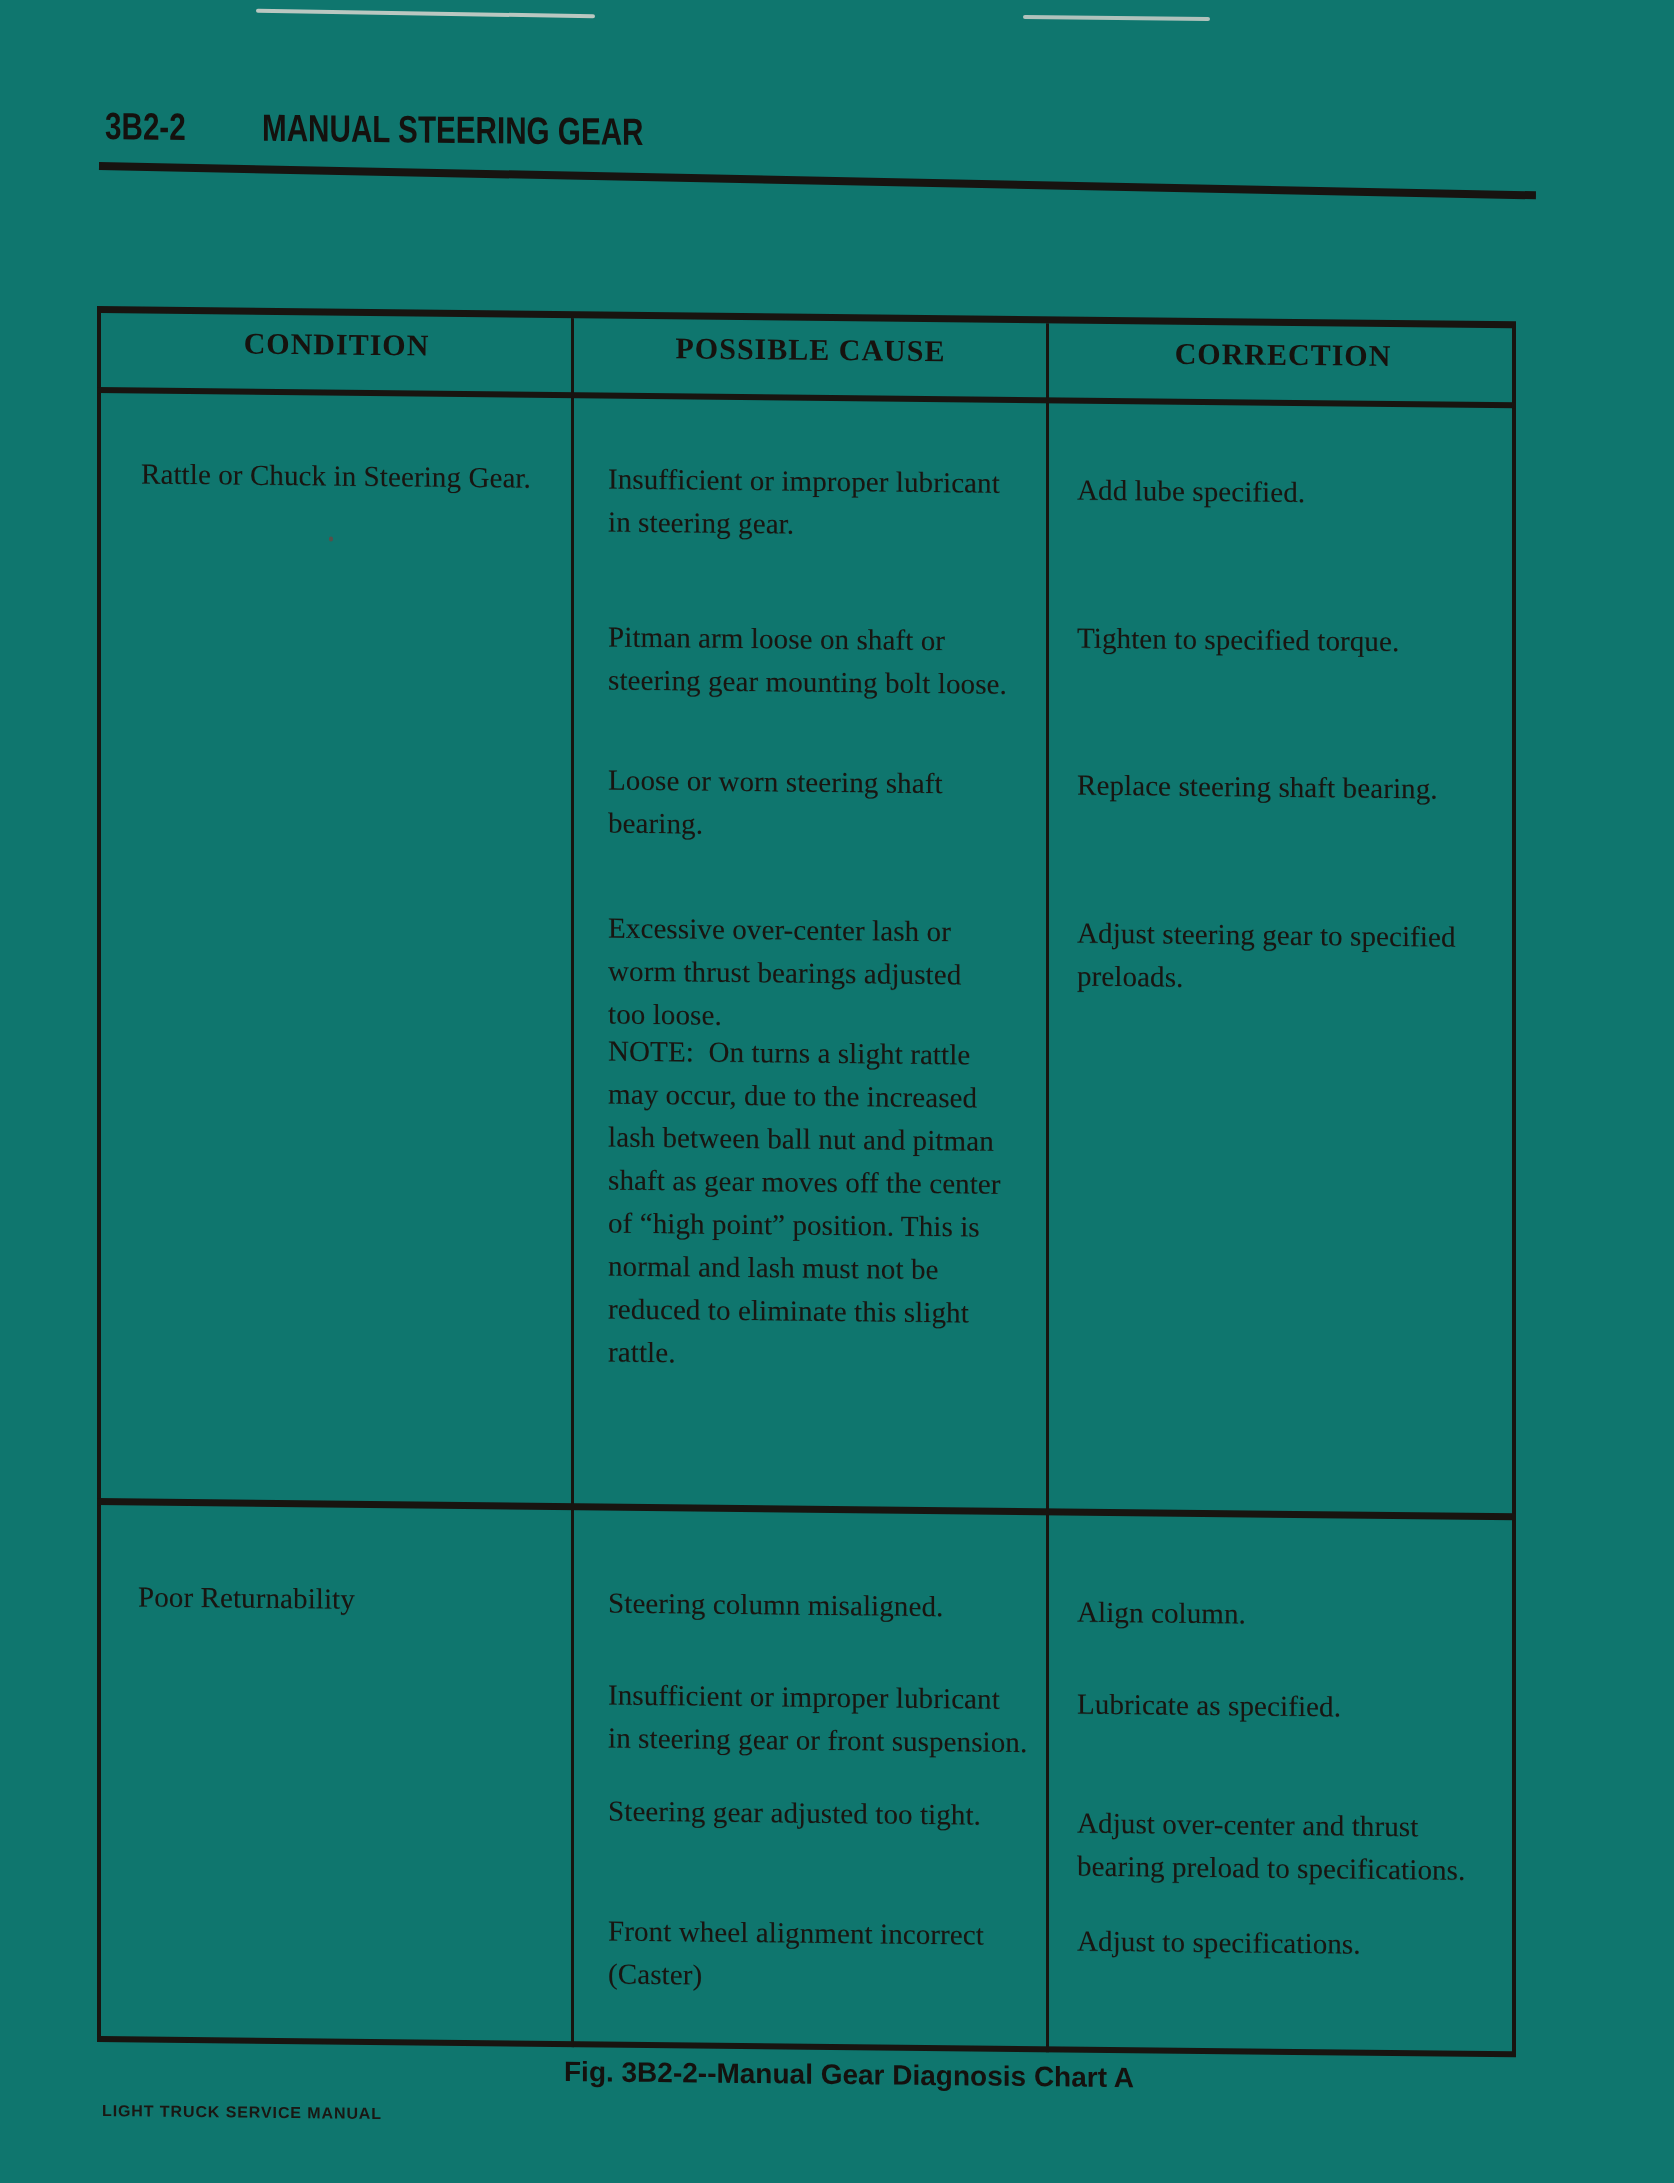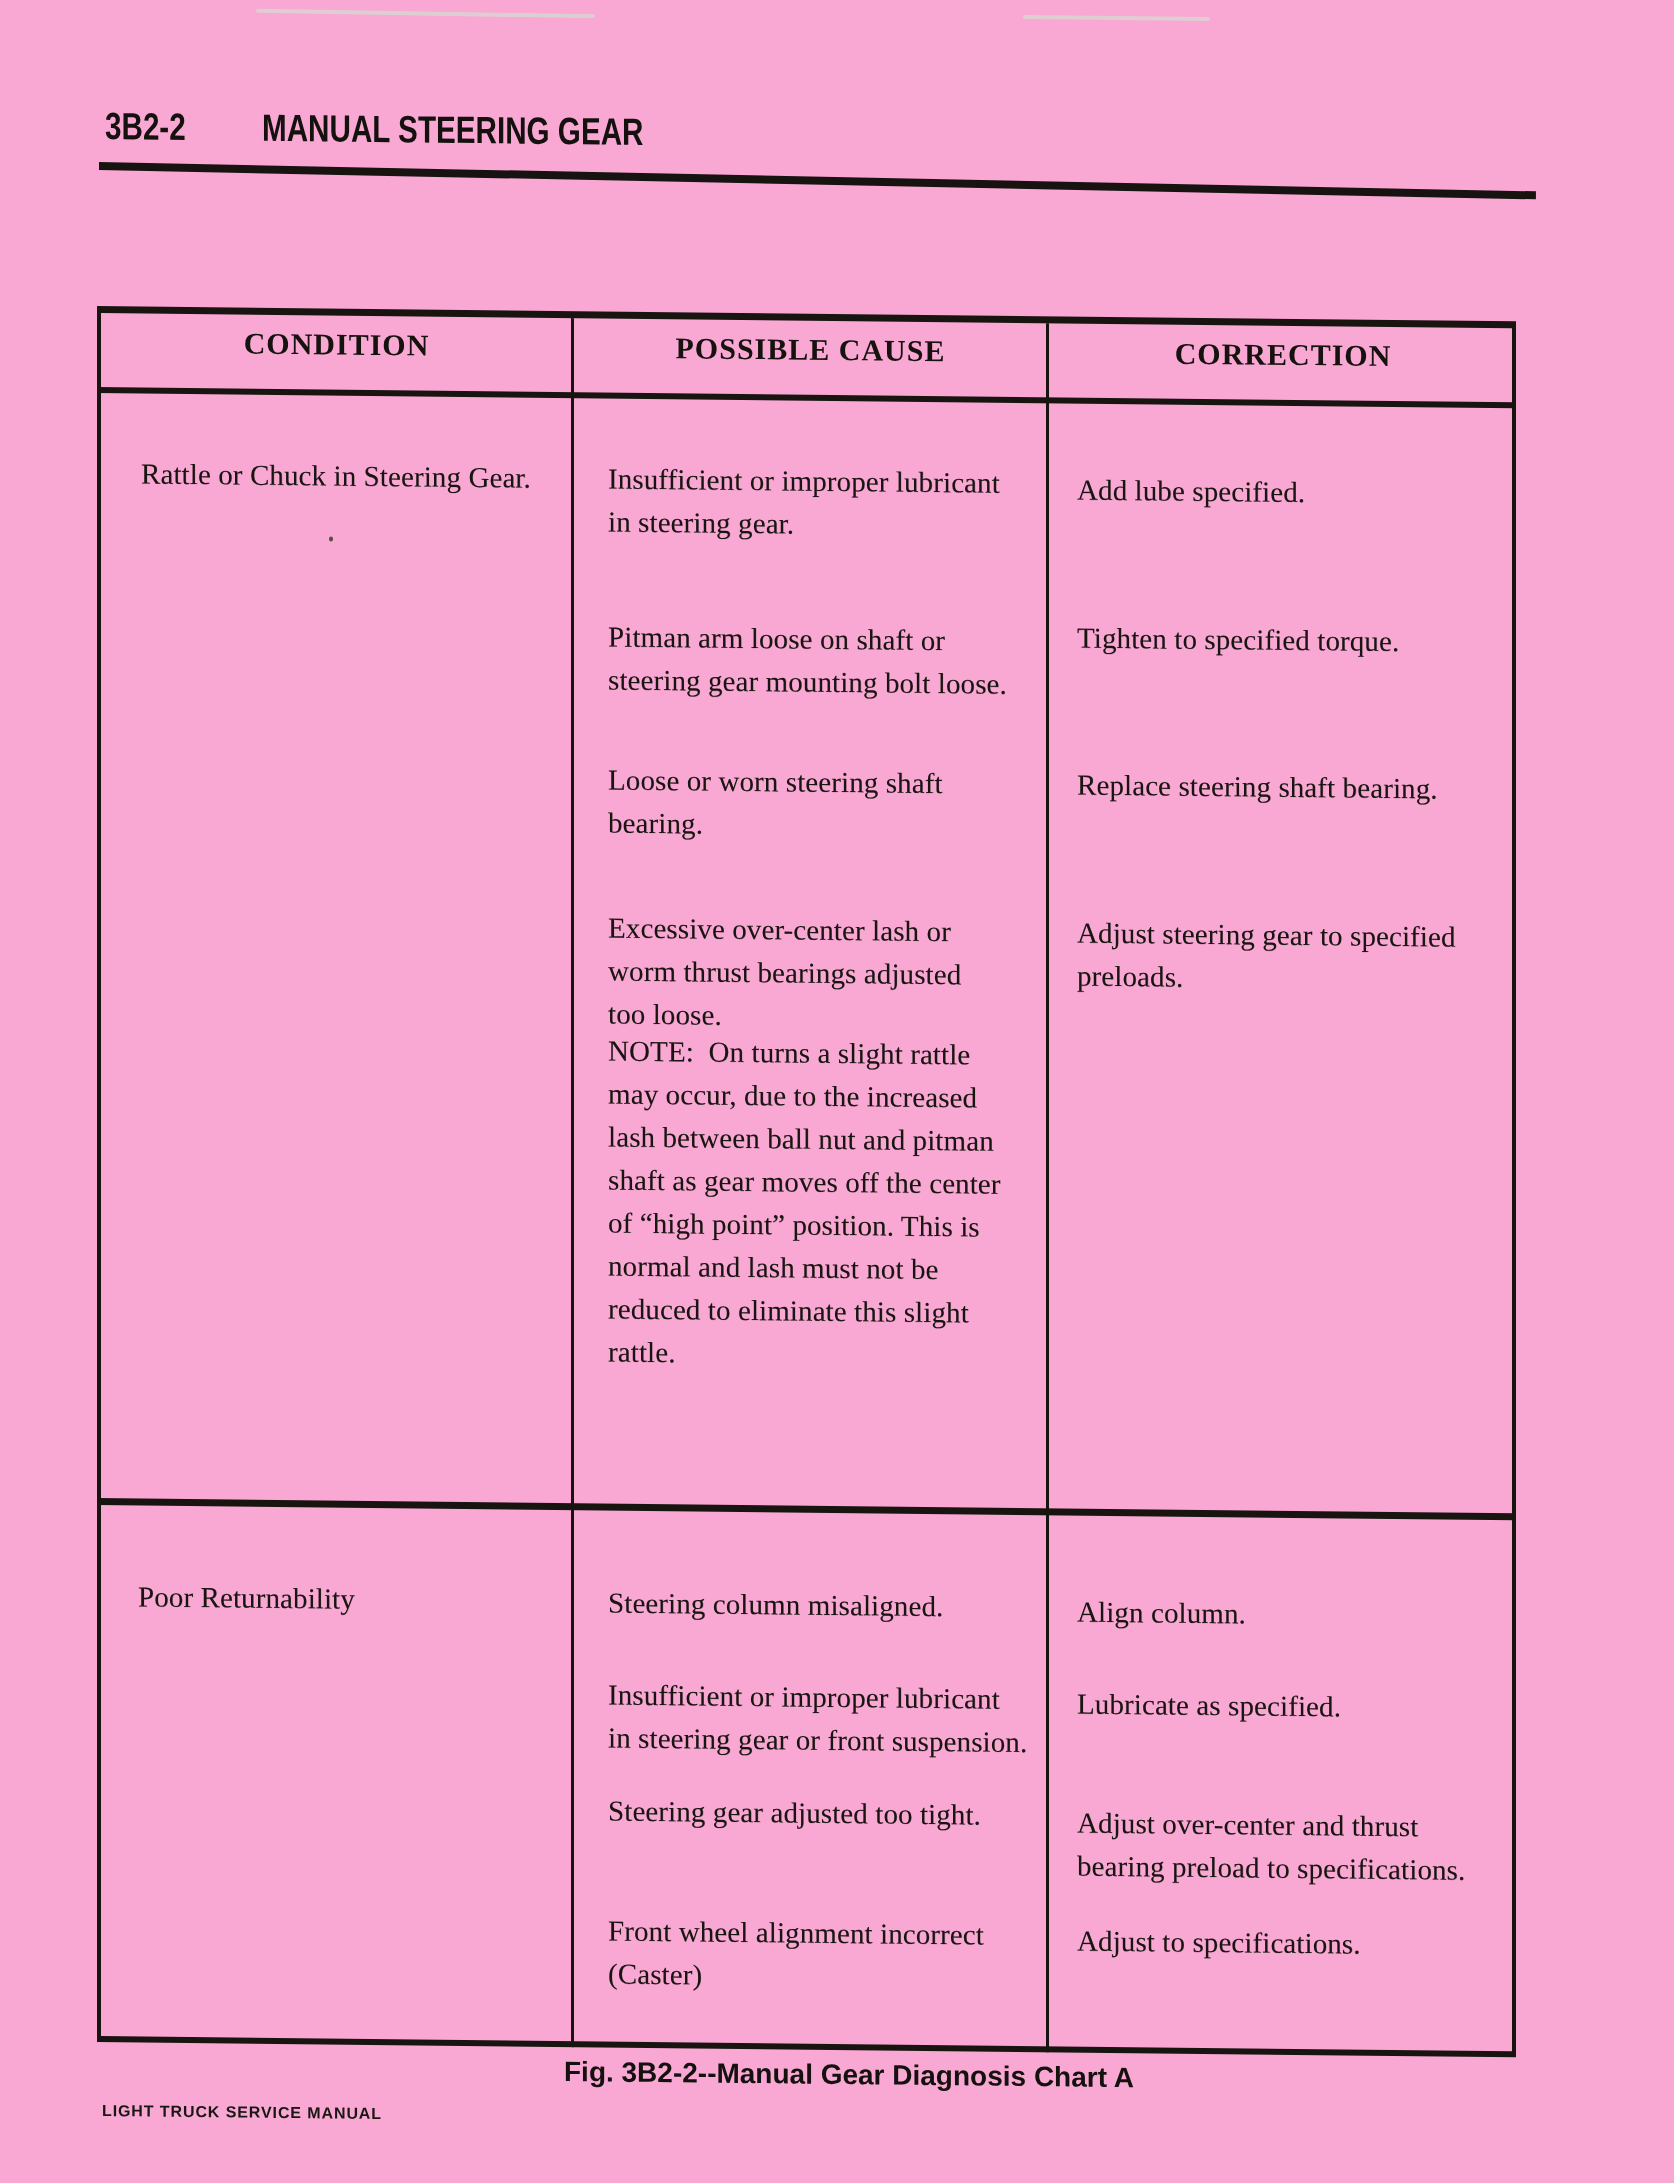--- a/index.html
+++ b/index.html
@@ -1,19 +1,19 @@
 <!DOCTYPE html>
 <html style="font-size:10.5px"><head>
 <meta charset="utf-8">
 <style>
   html,body{margin:0;padding:0;background:#e8e6e1;}
   .page{
     position:relative;
     width:1675px;height:2183px;
-    background:#f9a8d4;
+    background:#0f766e;
     overflow:hidden;
     font-family:"Liberation Serif", serif;
     color:#181512;
   }
   .sheet{
     position:absolute;inset:0;
     transform:skewY(0.62deg);
     transform-origin:99px 0;
   }
   

